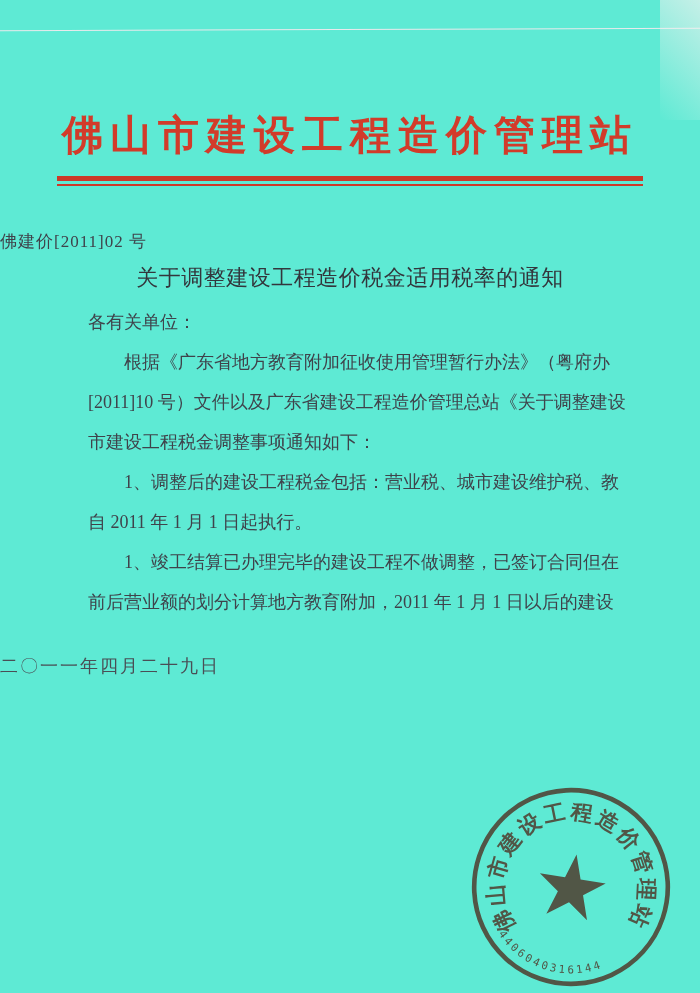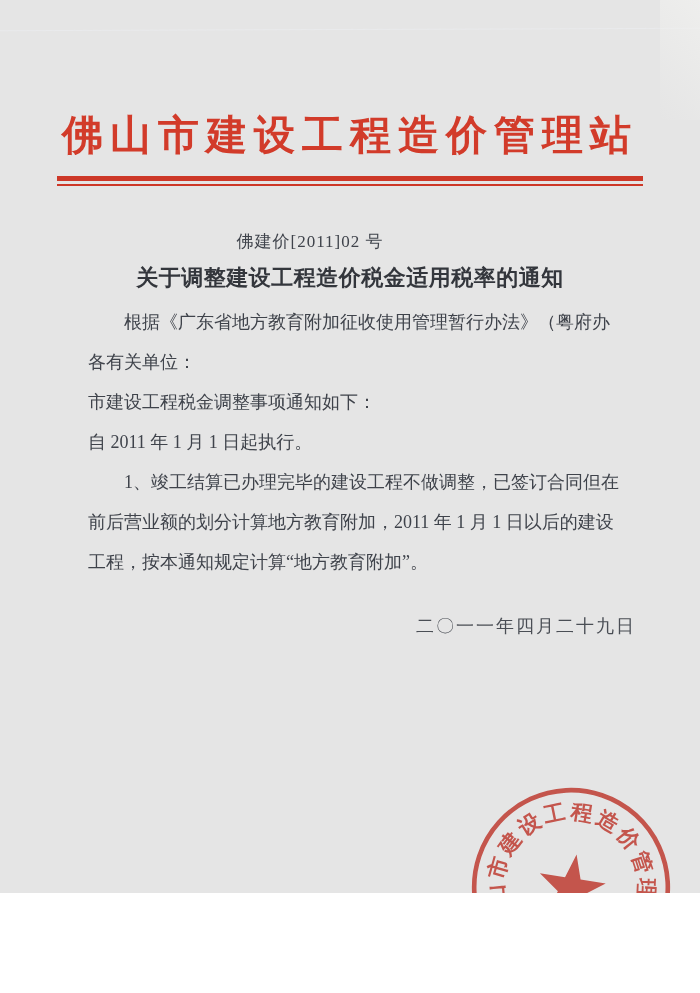--- a/index.html
+++ b/index.html
@@ -4,22 +4,22 @@
 <style>
   html, body {
     margin: 0;
     padding: 0;
     background: #ffffff;
     font-family: "Liberation Serif", "DejaVu Serif", serif;
   }
   .page {
     position: relative;
     width: 700px;
-    height: 893px;
-    background: #e5e5e5;
+    height: 993px;
+    background: #5eead4;
     overflow: hidden;
   }
   
   .scan-line-top {
     position: absolute;
     top: 29px; left: 0;
     width: 100%; height: 1px;
     background: #e9eaec;
     transform: rotate(-0.2deg);
   }
@@ -44,51 +44,50 @@
   .red-rule {
     margin: 10px 57px 0 57px;
   }
   .red-rule .thick { height: 5px; background: #cd3828; }
   .red-rule .gap   { height: 3px; background: transparent; }
   .red-rule .thin  { height: 2px; background: #cd3828; }
 
   .doc-number {
     margin-top: 44px;
     padding-right: 80px;
-    text-align: center;
+    text-align: left;
     font-size: 17px;
     color: #3f434b;
     letter-spacing: 1px;
   }
   .doc-title {
     margin-top: 10px;
     text-align: center;
     font-size: 22px;
-    font-weight: bold;
+    font-weight: normal;
     letter-spacing: 0.5px;
     color: #33363c;
   }
   .body-text {
     margin-top: 9px;
     padding: 0 78px 0 88px;
     font-size: 18px;
     color: #3f434b;
     line-height: 40px;
   }
   .body-text .line {
     white-space: nowrap;
     height: 40px;
   }
   .body-text .line.indent {
     text-indent: 2em;
   }
   .date-line {
     margin-top: 32px;
     padding-right: 64px;
-    text-align: right;
     font-size: 18px;
     color: #4a4e55;
     letter-spacing: 2px;
   }
   .seal {
     position: absolute;
     left: 468px;
     top: 784px;
     width: 206px;
     height: 206px;
@@ -126,31 +125,32 @@
     <div class="thick"></div>
     <div class="gap"></div>
     <div class="thin"></div>
   </div>
 
   <div class="doc-number">佛建价[2011]02 号</div>
 
   <div class="doc-title">关于调整建设工程造价税金适用税率的通知</div>
 
   <div class="body-text">
+    <div class="line">各有关单位：</div>
+
     <div class="line indent">根据《广东省地方教育附加征收使用管理暂行办法》（粤府办</div>
-
-    <div class="line">各有关单位：</div>
+    <div class="line">[2011]10 号）文件以及广东省建设工程造价管理总站《关于调整建设</div>
     <div class="line">市建设工程税金调整事项通知如下：</div>
 
+    <div class="line indent">1、调整后的建设工程税金包括：营业税、城市建设维护税、教</div>
 
     <div class="line">自 2011 年 1 月 1 日起执行。</div>
 
     <div class="line indent">1、竣工结算已办理完毕的建设工程不做调整，已签订合同但在</div>
     <div class="line">前后营业额的划分计算地方教育附加，2011 年 1 月 1 日以后的建设</div>
-    <div class="line">工程，按本通知规定计算“地方教育附加”。</div>
   </div>
 
   <div class="date-line">二〇一一年四月二十九日</div>
 
   <svg class="seal" viewBox="0 0 200 200">
     <defs>
       <path id="sealTopArc" d="M 45.9 137.9 A 66 66 0 1 1 154.1 137.9" fill="none"></path>
       <path id="sealBottomArc" d="M 25.2 138.1 A 84 84 0 0 0 174.8 138.1" fill="none"></path>
     </defs>
     <circle cx="100" cy="100" r="94" fill="none" stroke="#d5473c" stroke-width="4.5"></circle>

